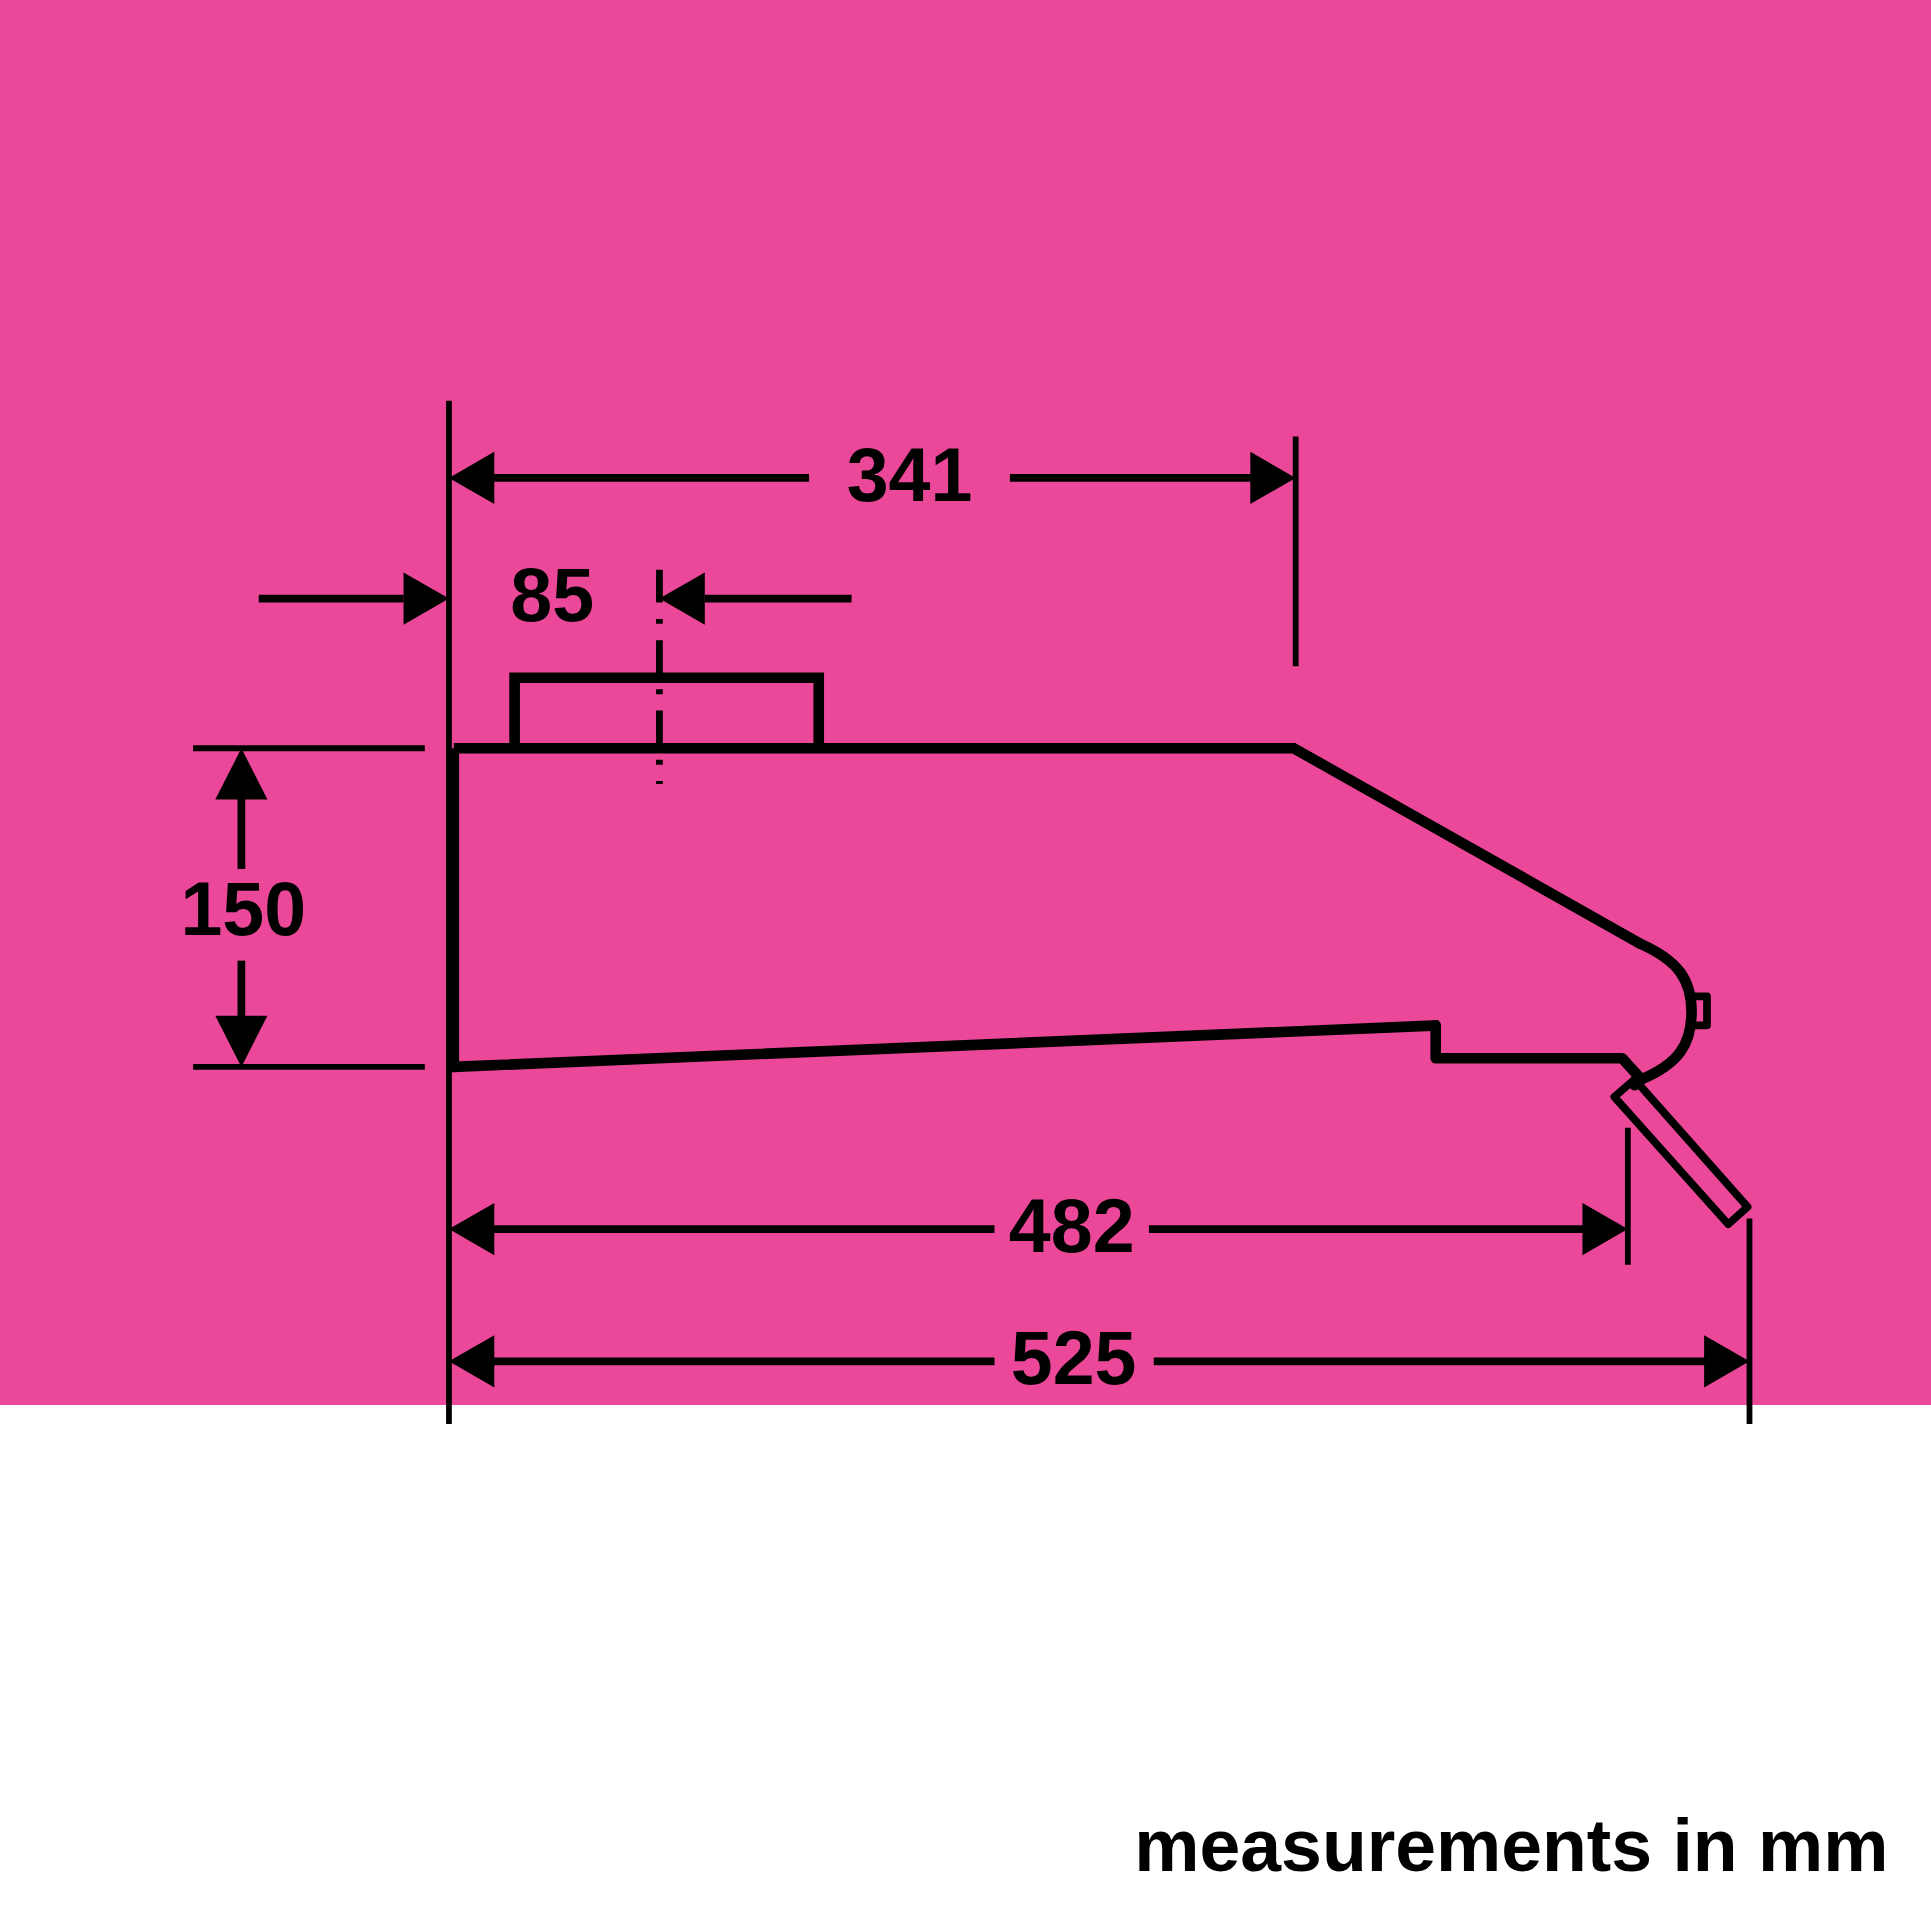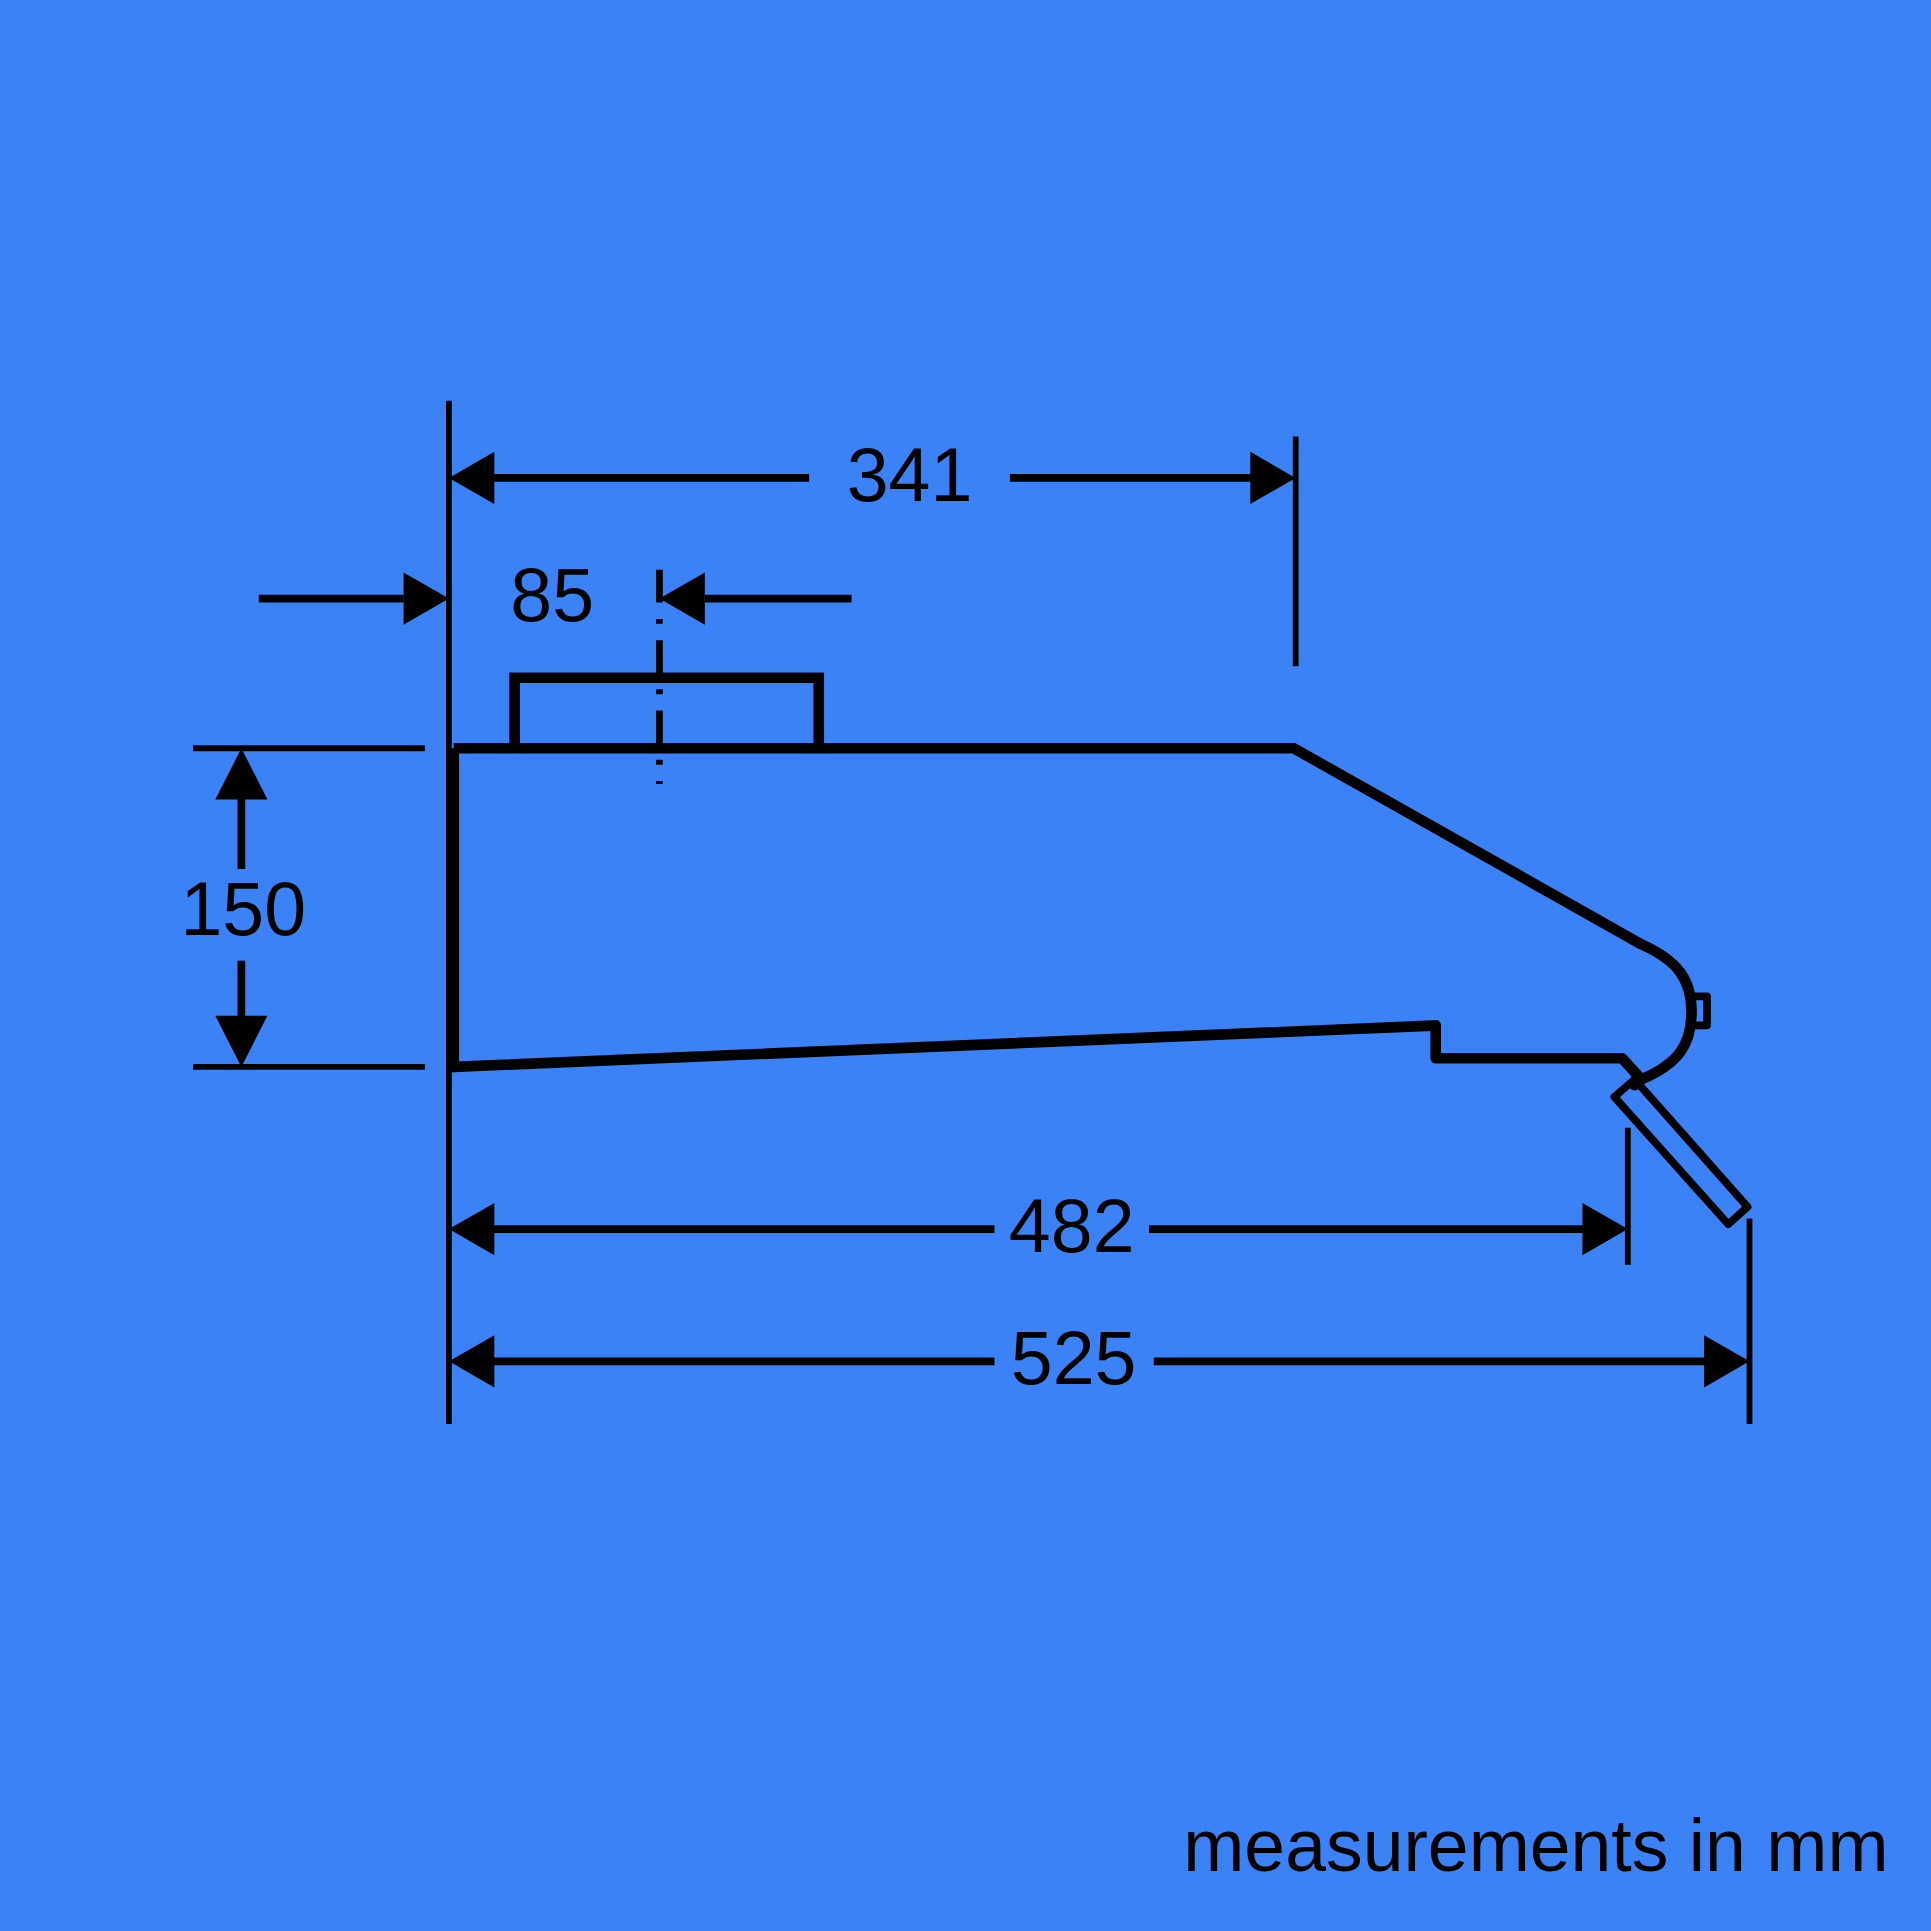--- a/index.html
+++ b/index.html
@@ -9,22 +9,23 @@
   }
   body {
     width: 1931px;
     height: 1931px;
     font-family: "Liberation Sans", sans-serif;
     overflow: hidden;
   }
   #drawing-root {
     position: relative;
     width: 1931px;
-    height: 1931px;
-    background: #3b82f6;
+    height: 1405px;
+    background: #ec4899;
+    font-weight: bold;
   }
   svg#technical-drawing {
     display: block;
     width: 1931px;
     height: 1931px;
   }
   .outline {
     fill: none;
     stroke: #000000;
     stroke-width: 11;

